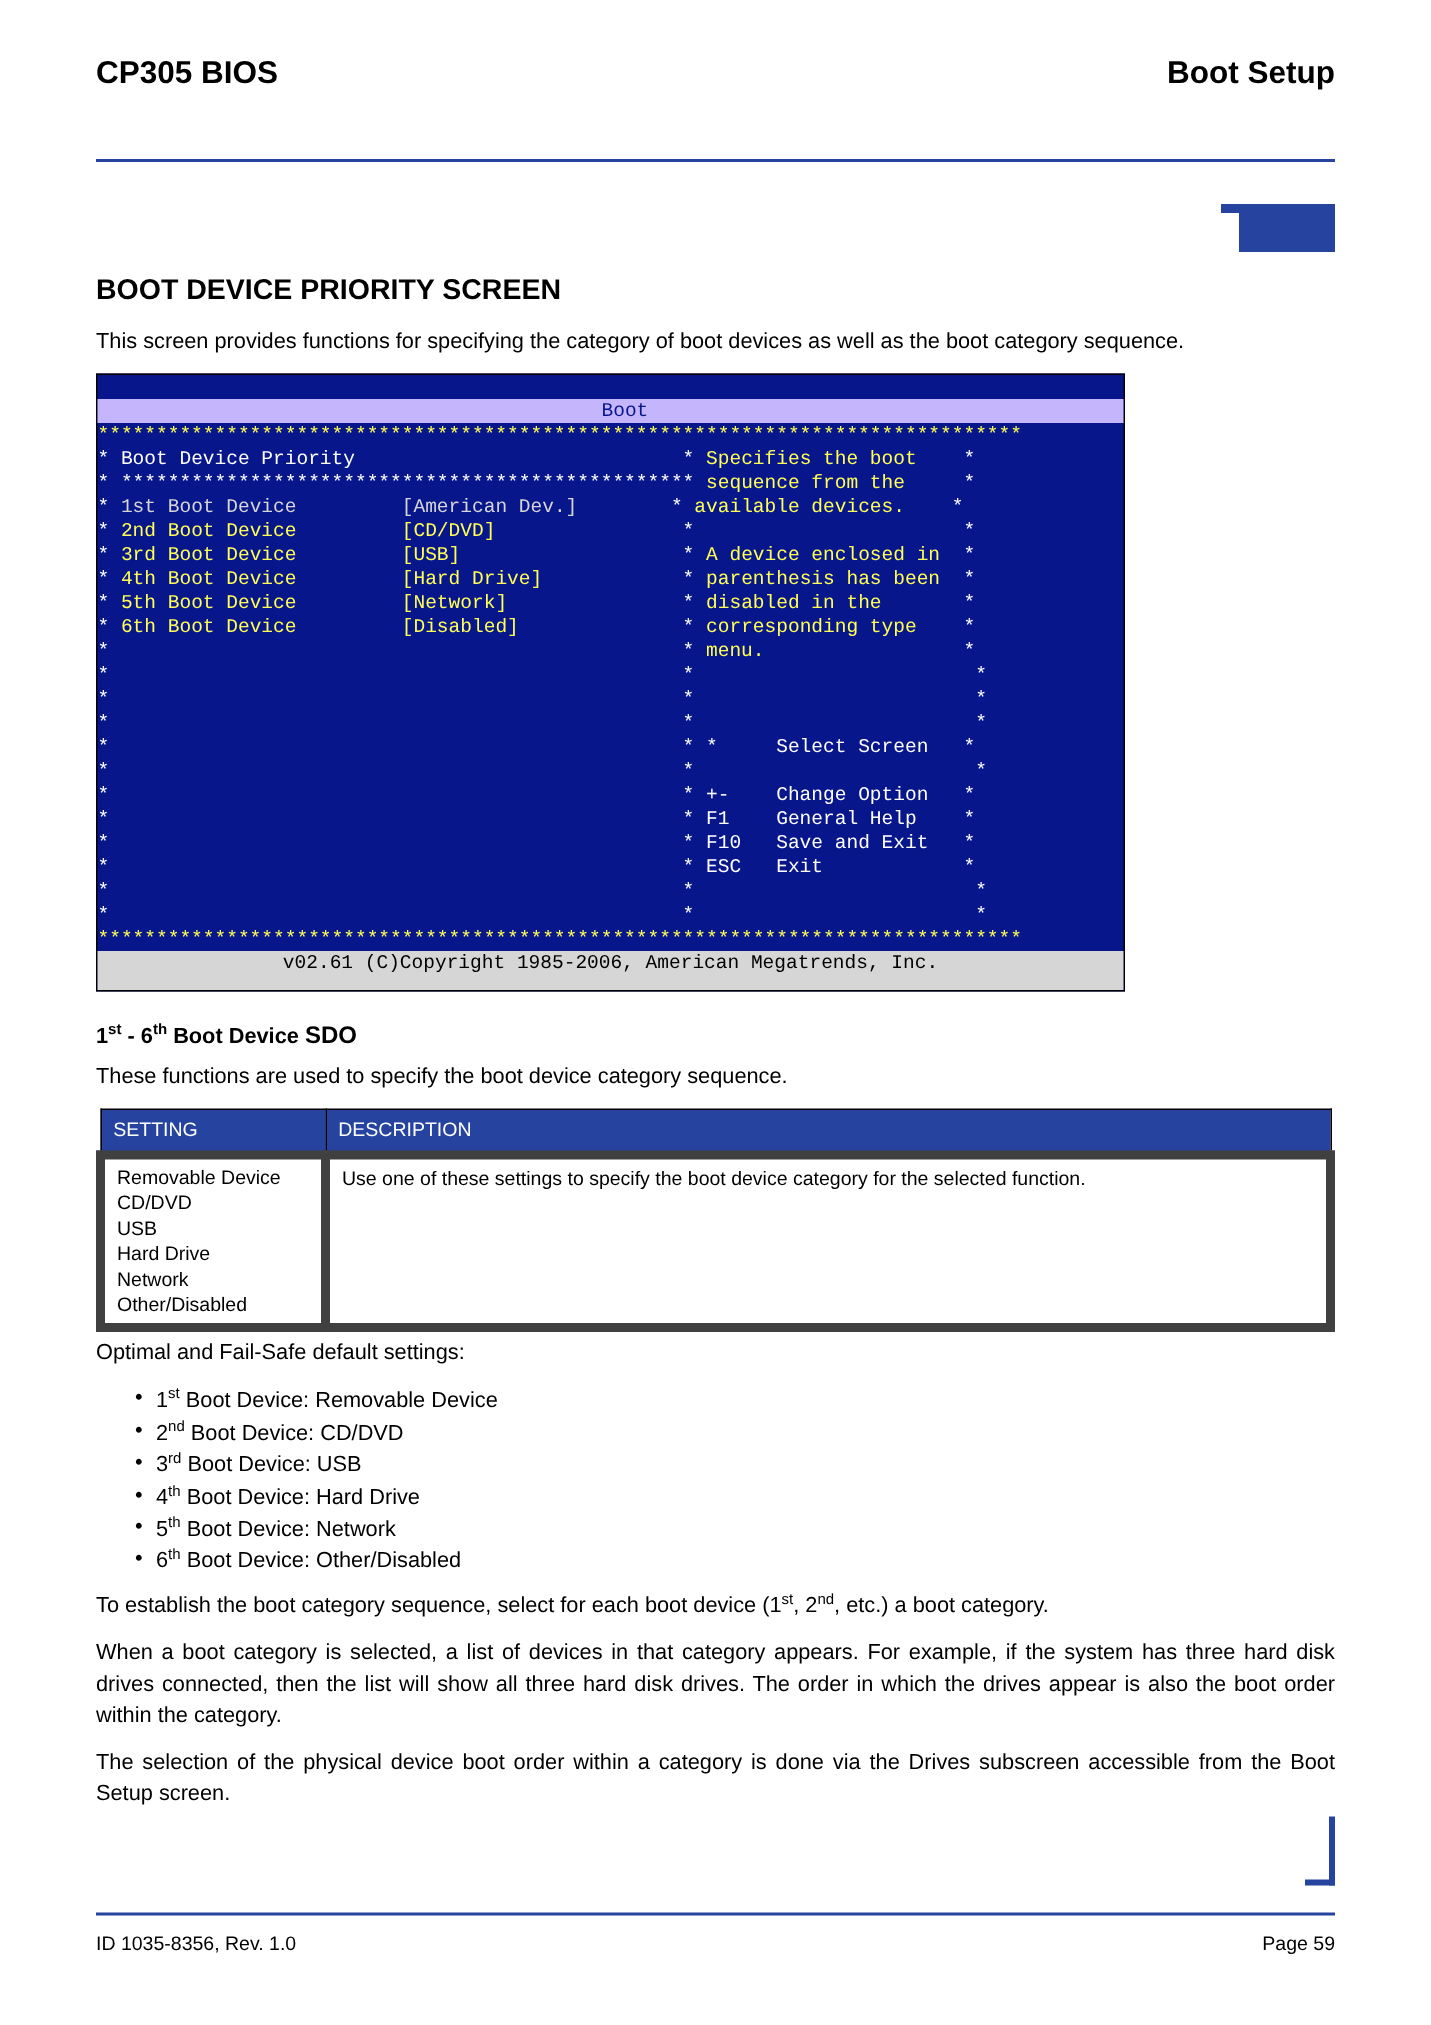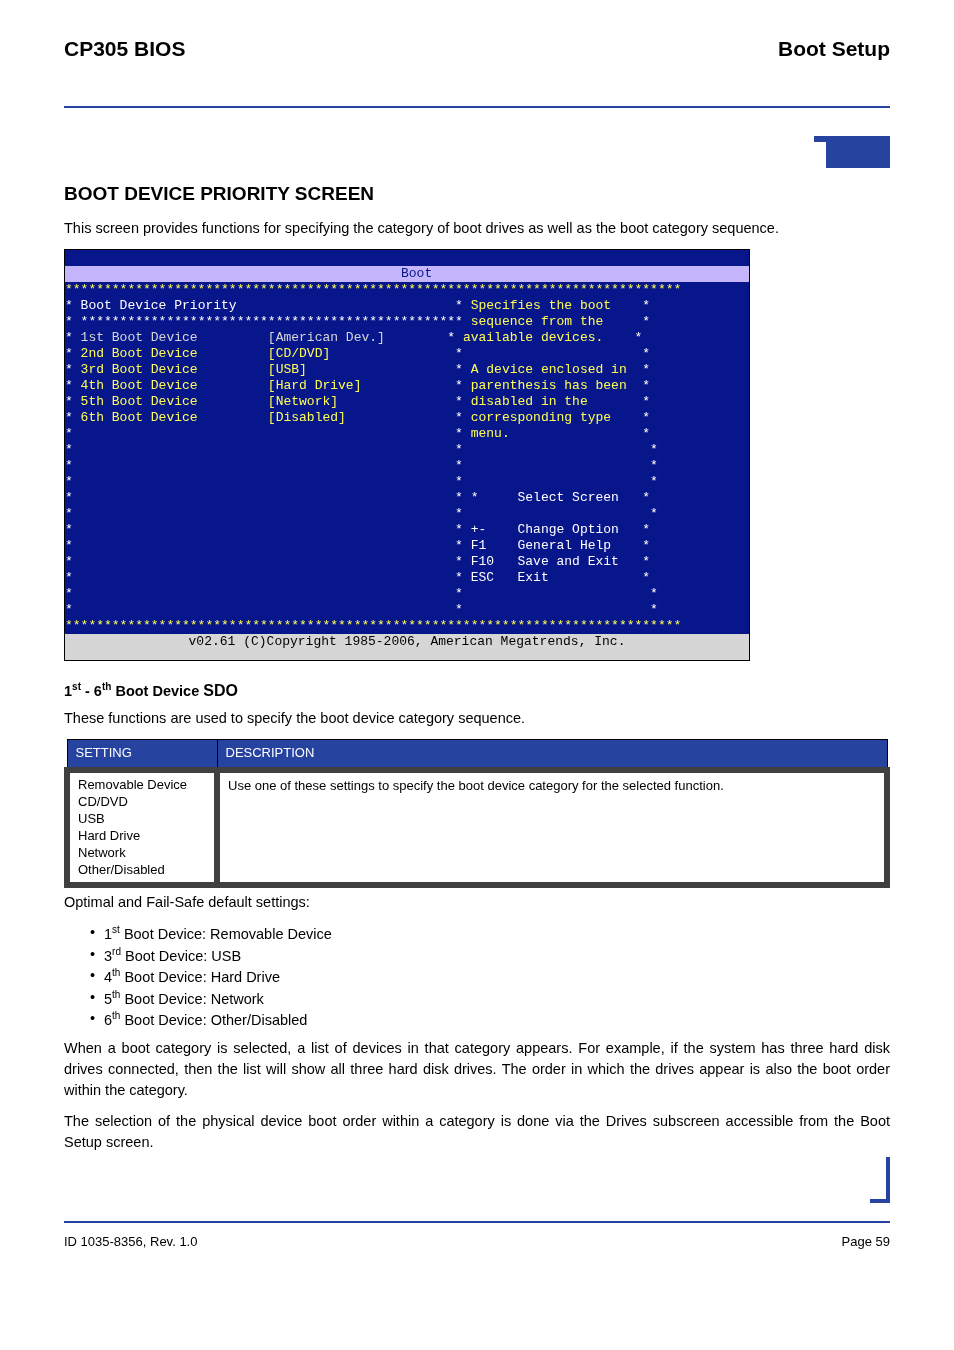--- a/index.html
+++ b/index.html
@@ -43,21 +43,21 @@
   </div>
   <div class="hdr-rule"></div>
 
   <div style="display:flex;justify-content:flex-end;margin:-14px 0 2px">
     <div class="corner-outer">
         <div class="corner-inner"></div>
       </div>
   </div>
 
   <h2 class="scr">BOOT DEVICE PRIORITY SCREEN</h2>
-  <p class="body">This screen provides functions for specifying the category of boot drives as well as the boot category sequence.</p>
+  <p class="body">This screen provides functions for specifying the category of boot devices as well as the boot category sequence.</p>
 
   <div class="bios">
 <div class="bios-title">Boot</div><div class="bios-body" id="bios-body"><span class="y">*******************************************************************************</span>
 * <span class="w">Boot Device Priority                            </span>* <span class="y">Specifies the boot    </span>*
 * <span class="w">************************************************</span>* <span class="y">sequence from the     </span>*
 * <span class="g">1st Boot Device         </span><span class="g">[American Dev.]        </span>* <span class="y">available devices.    </span>*
 * <span class="y">2nd Boot Device         </span><span class="y">[CD/DVD]                </span>* <span class="y">                      </span>*
 * <span class="y">3rd Boot Device         </span><span class="y">[USB]                   </span>* <span class="y">A device enclosed in  </span>*
 * <span class="y">4th Boot Device         </span><span class="y">[Hard Drive]            </span>* <span class="y">parenthesis has been  </span>*
 * <span class="y">5th Boot Device         </span><span class="y">[Network]               </span>* <span class="y">disabled in the       </span>*
@@ -97,26 +97,30 @@
             <div>Other/Disabled</div>
           </td>
       <td>Use one of these settings to specify the boot device category for the selected function.</td>
     </tr>
   </tbody>
     </table>
 
   <p class="body" style="margin-top:4px">Optimal and Fail-Safe default settings:</p>
   <ul class="dotted" id="defaults-list">
       <li>1<sup class="ord">st</sup> Boot Device:  Removable Device</li>
+      <li>2<sup class="ord">nd</sup> Boot Device: CD/DVD</li>
       <li>3<sup class="ord">rd</sup> Boot Device:  USB</li>
       <li>4<sup class="ord">th</sup> Boot Device:  Hard Drive</li>
       <li>5<sup class="ord">th</sup> Boot Device:  Network</li>
       <li>6<sup class="ord">th</sup> Boot Device:  Other/Disabled</li>
     </ul>
 
+  <p class="body">
+    <span>To establish the boot category sequence, select for each boot device (1</span><sup class="ord">st</sup><span>, 2</span><sup class="ord">nd</sup><span>, etc.) a boot category.</span>
+  </p>
   <p class="body">When a boot category is selected, a list of devices in that category appears. For example, if the system has three hard disk drives connected, then the list will show all three hard disk drives. The order in which the drives appear is also the boot order within the category.</p>
   <p class="body">The selection of the physical device boot order within a category is done via the Drives subscreen accessible from the Boot Setup screen.</p>
 
   <div style="display:flex;justify-content:flex-end;margin-top:-6px">
     <div style="width:20px;height:46px;border-right:4px solid #2643a0;border-bottom:4px solid #2643a0"></div>
   </div>
 
   <div class="ftr-rule"></div>
   <div class="ftr">
     <span>ID 1035-8356, Rev. 1.0</span>

